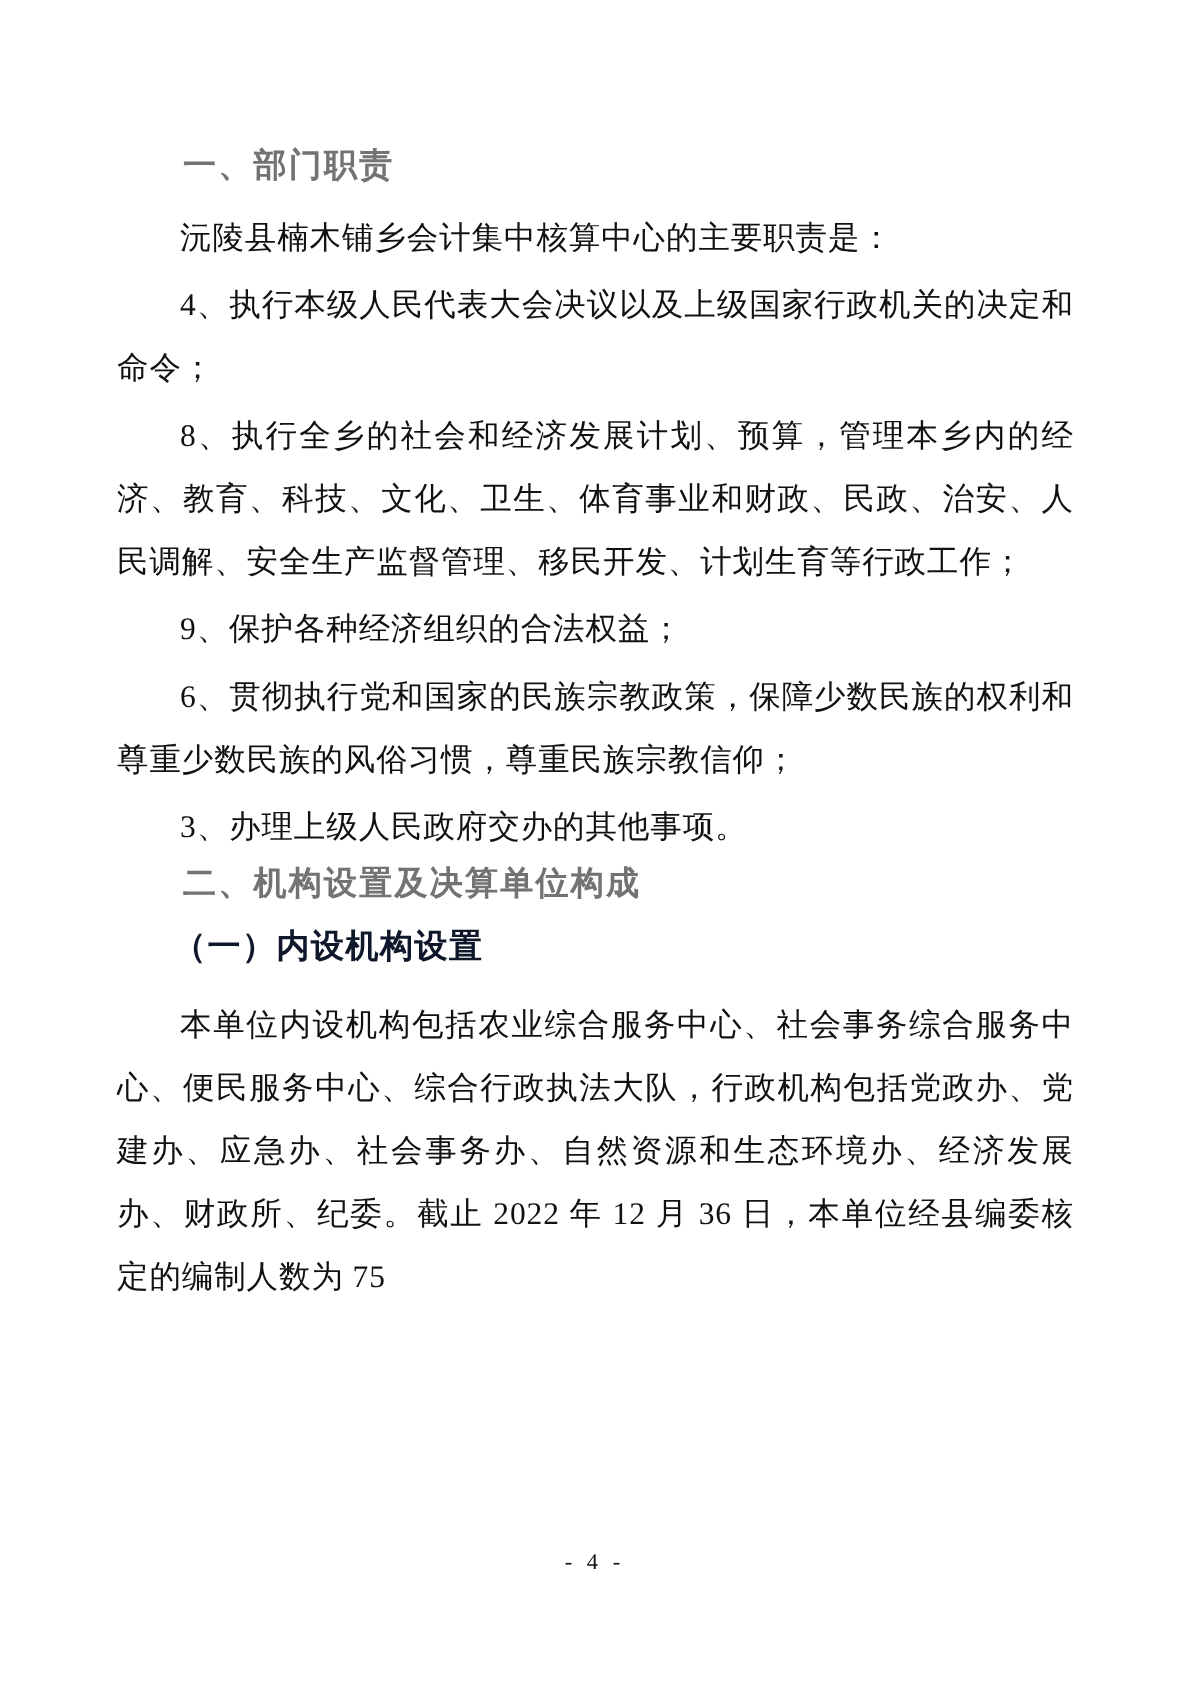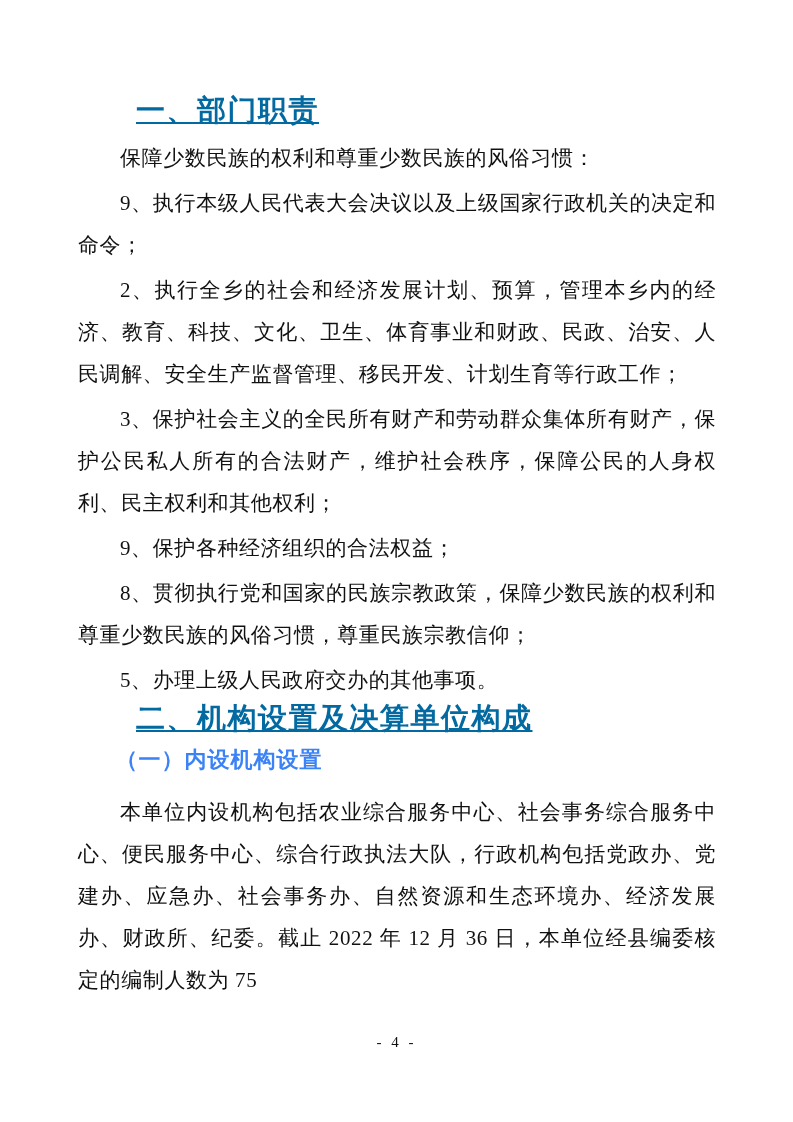--- a/index.html
+++ b/index.html
@@ -22,40 +22,39 @@
   }
   .content {
     position: absolute;
     left: 78px;
     top: 96px;
     width: 638px;
   }
   .h1 {
     font-family: "Liberation Sans", "DejaVu Sans", sans-serif;
     font-weight: bold;
-    font-size: 29px;
+    font-size: 22px;
     line-height: 28px;
     letter-spacing: 1.5px;
     margin: 0 0 13px 0;
     text-indent: 2em;
-    color: #0369a1;
-    text-decoration: underline;
+    color: #737373;
   }
   .h1-second {
     margin-bottom: 14px;
   }
   .h2 {
     font-family: "Liberation Sans", "DejaVu Sans", sans-serif;
     font-weight: bold;
     font-size: 22px;
     line-height: 28px;
     letter-spacing: 1px;
     margin: 0 0 17px 0;
     text-indent: 1.7em;
-    color: #3b82f6;
+    color: #0f172a;
   }
   .para {
     font-size: 21px;
     line-height: 42px;
     letter-spacing: 0.6px;
     margin: 0 0 3px 0;
     text-indent: 2em;
     text-align: justify;
     text-justify: inter-character;
     word-break: break-all;
@@ -70,25 +69,24 @@
     letter-spacing: 3px;
     color: #111111;
   }
 </style>
 </head>
 <body>
 
 <div class="page">
   <div class="content">
     <div class="h1">一、部门职责</div>
-    <p class="para">保障少数民族的权利和尊重少数民族的风俗习惯：</p>
-    <p class="para">9、执行本级人民代表大会决议以及上级国家行政机关的决定和命令；</p>
-    <p class="para">2、执行全乡的社会和经济发展计划、预算，管理本乡内的经济、教育、科技、文化、卫生、体育事业和财政、民政、治安、人民调解、安全生产监督管理、移民开发、计划生育等行政工作；</p>
-    <p class="para">3、保护社会主义的全民所有财产和劳动群众集体所有财产，保护公民私人所有的合法财产，维护社会秩序，保障公民的人身权利、民主权利和其他权利；</p>
+    <p class="para">沅陵县楠木铺乡会计集中核算中心的主要职责是：</p>
+    <p class="para">4、执行本级人民代表大会决议以及上级国家行政机关的决定和命令；</p>
+    <p class="para">8、执行全乡的社会和经济发展计划、预算，管理本乡内的经济、教育、科技、文化、卫生、体育事业和财政、民政、治安、人民调解、安全生产监督管理、移民开发、计划生育等行政工作；</p>
     <p class="para">9、保护各种经济组织的合法权益；</p>
-    <p class="para">8、贯彻执行党和国家的民族宗教政策，保障少数民族的权利和尊重少数民族的风俗习惯，尊重民族宗教信仰；</p>
-    <p class="para">5、办理上级人民政府交办的其他事项。</p>
+    <p class="para">6、贯彻执行党和国家的民族宗教政策，保障少数民族的权利和尊重少数民族的风俗习惯，尊重民族宗教信仰；</p>
+    <p class="para">3、办理上级人民政府交办的其他事项。</p>
     <div class="h1 h1-second">二、机构设置及决算单位构成</div>
     <div class="h2">（一）内设机构设置</div>
     <p class="para">本单位内设机构包括农业综合服务中心、社会事务综合服务中心、便民服务中心、综合行政执法大队，行政机构包括党政办、党建办、应急办、社会事务办、自然资源和生态环境办、经济发展办、财政所、纪委。截止 2022 年 12 月 36 日，本单位经县编委核定的编制人数为 75</p>
   </div>
   <div class="footer">- 4 -</div>
 </div>
 
 </body></html>

